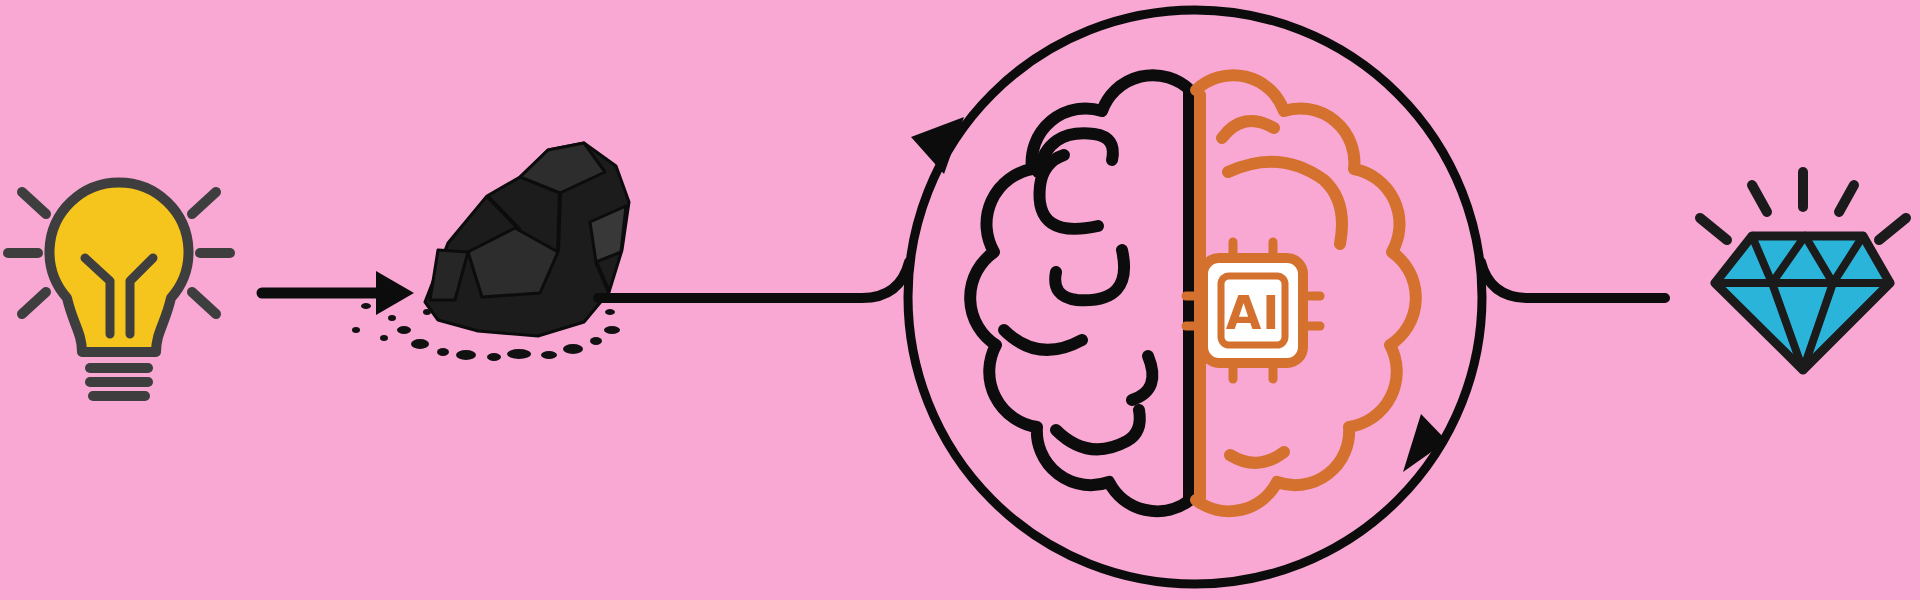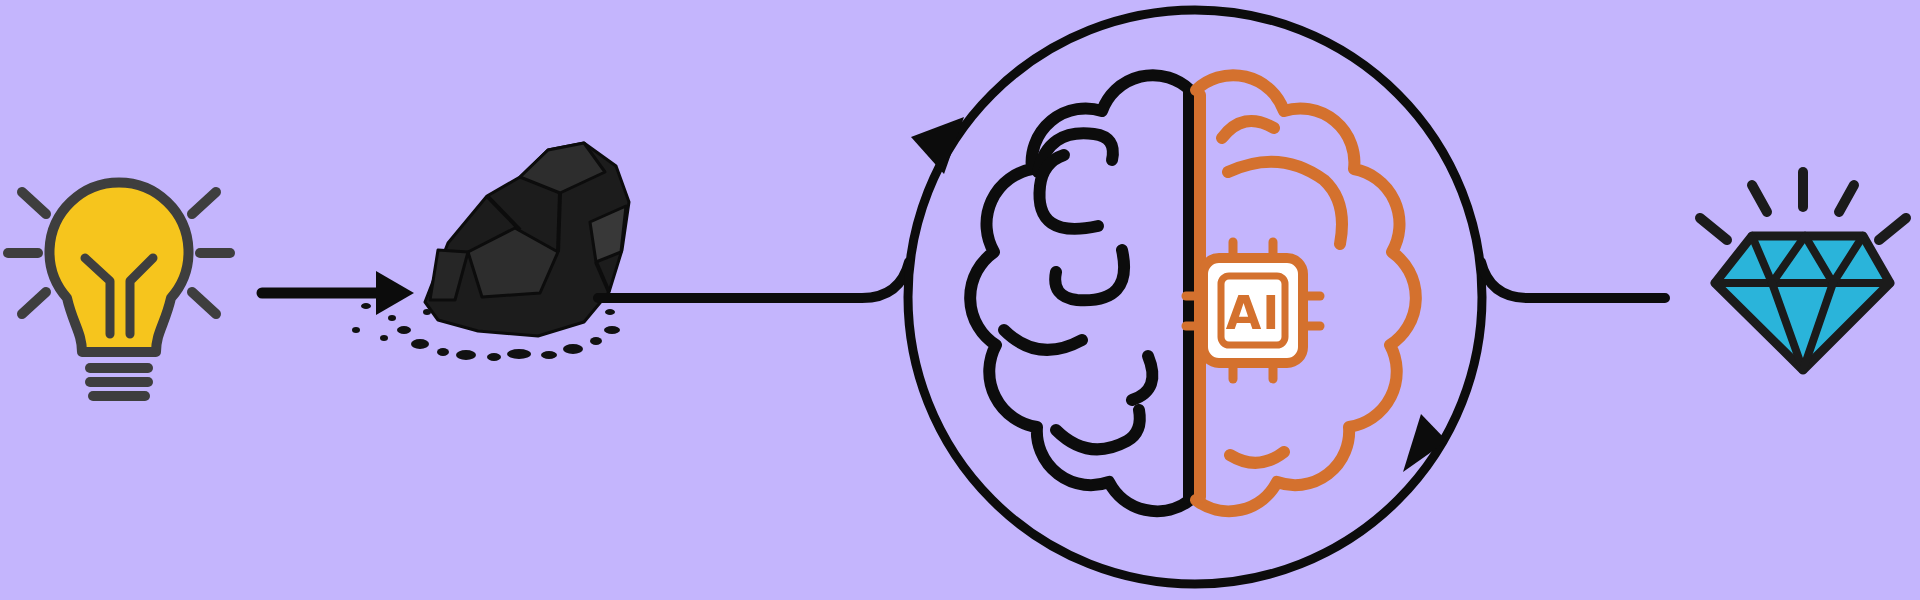--- a/index.html
+++ b/index.html
@@ -1,19 +1,19 @@
 <!DOCTYPE html>
 <html><head>
 <meta charset="utf-8">
 <style>
   html,body{margin:0;padding:0;background:#ffffff;}
   .canvas{
     position:relative;
     width:1920px;height:600px;
-    background:#c4b5fd;
+    background:#f9a8d4;
     overflow:hidden;
     font-family:"DejaVu Sans", sans-serif;
   }
   svg{display:block;}
   .chip-label{
     font-family:"DejaVu Sans", sans-serif;
     font-weight:bold;
     font-size:46px;
     letter-spacing:1px;
   }

